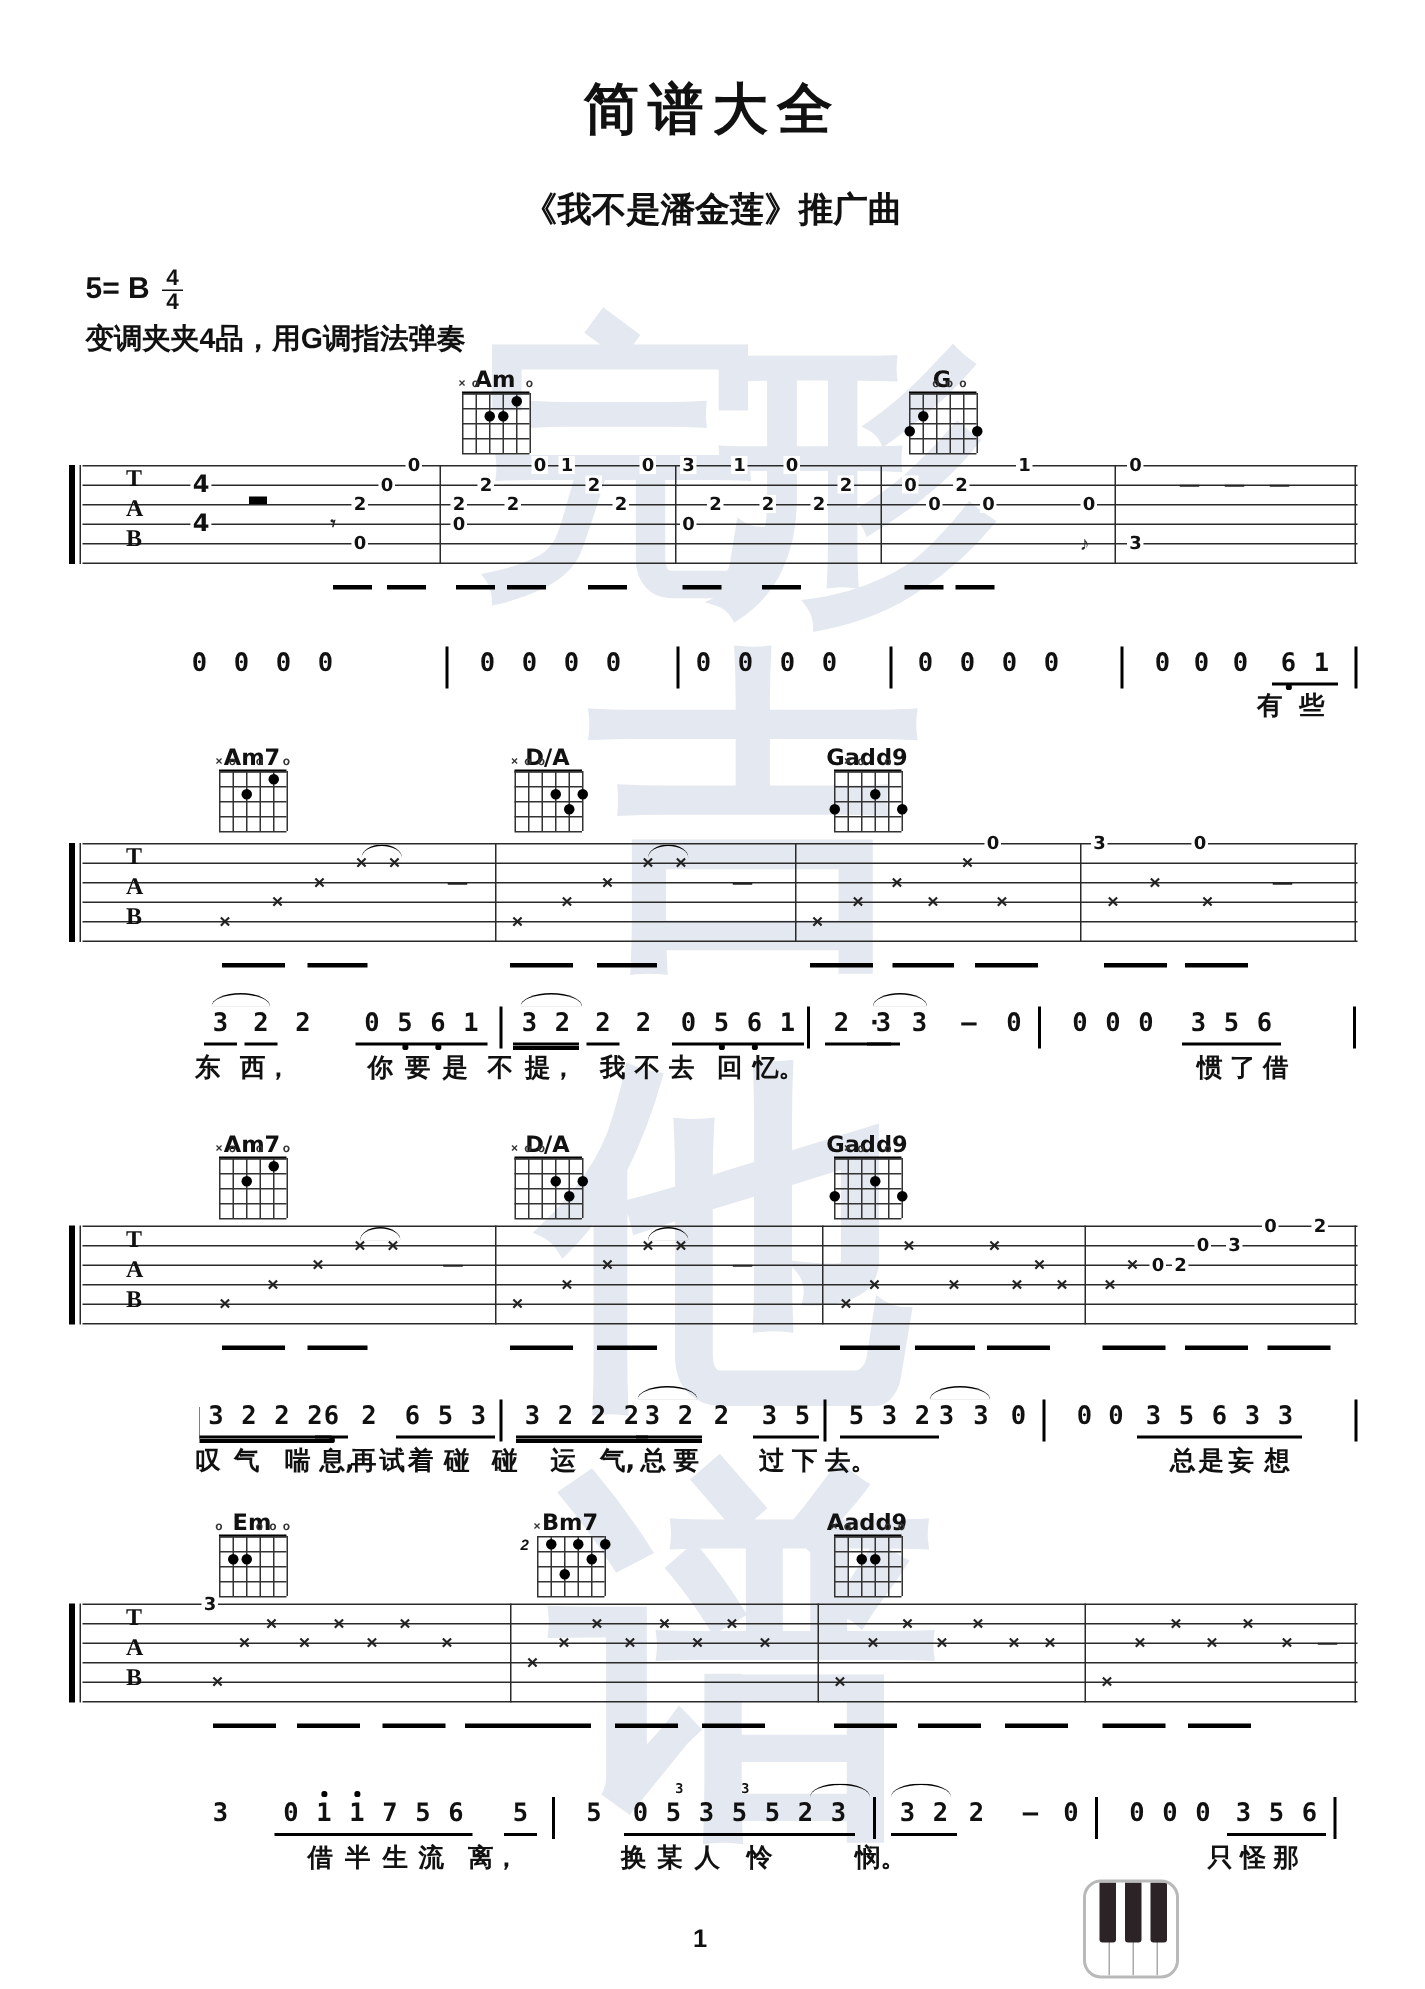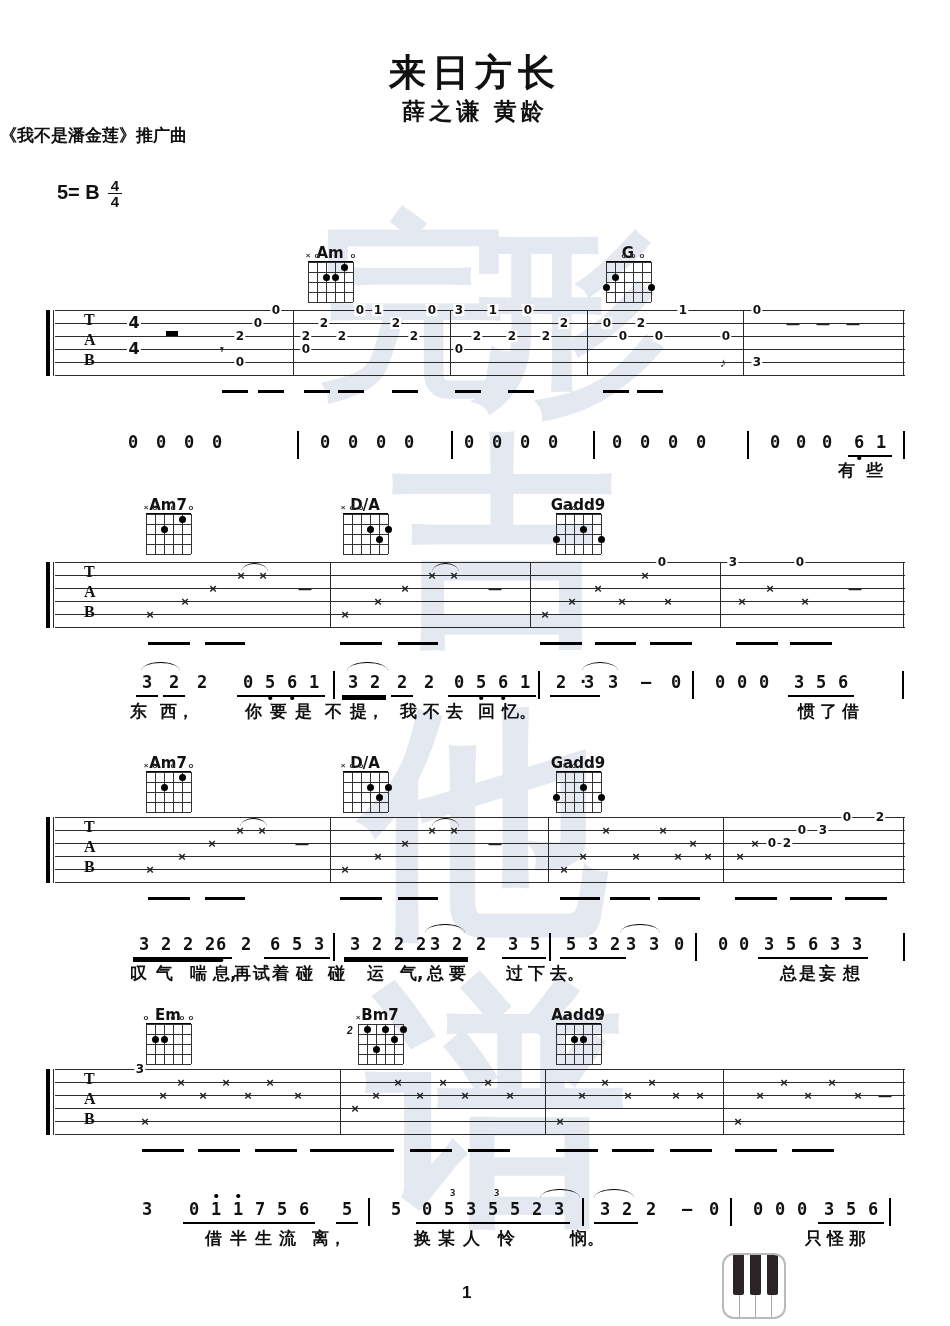--- a/index.html
+++ b/index.html
@@ -4,21 +4,21 @@
 <style>
   html,body{margin:0;padding:0;background:#888;}
   .page{position:relative;width:950px;height:1326px;background:#ffffff;margin:0 auto;
         font-family:"Liberation Sans","DejaVu Sans",sans-serif;color:#111;overflow:hidden;}
   
   .wm{position:absolute;z-index:0;font-weight:bold;color:#e4e8f0;line-height:1;
       font-family:"DejaVu Sans",sans-serif;user-select:none;}
   
   .title{position:absolute;left:0;right:0;top:48px;text-align:center;font-size:37px;font-weight:bold;letter-spacing:6px;z-index:2;}
   .artists{position:absolute;left:0;right:0;top:96px;text-align:center;font-size:23px;font-weight:bold;letter-spacing:4px;z-index:2;}
-  .promo{position:absolute;left:0;right:0;top:124px;text-align:left;font-size:17px;font-weight:bold;z-index:2;}
+  .promo{position:absolute;left:0;right:0;top:124px;text-align:center;font-size:23px;font-weight:bold;z-index:2;}
   .credits{position:absolute;left:790px;top:157px;font-size:17px;font-weight:bold;line-height:21px;z-index:2;white-space:nowrap;}
   .keyinfo{position:absolute;left:57px;top:178px;font-size:20px;font-weight:bold;z-index:2;}
   .frac{display:inline-block;vertical-align:middle;text-align:center;font-size:15px;line-height:1;margin-left:8px;font-weight:bold;}
   .frac i{display:block;font-style:normal;padding:0 3px;}
   .frac i:last-child{border-top:1.5px solid #111;}
   .capo{position:absolute;left:57px;top:213px;font-size:19px;font-weight:bold;z-index:2;}
   
   .sline{position:absolute;height:1px;background:#2a2a2a;z-index:1;}
   .vbar{position:absolute;width:1px;background:#2a2a2a;z-index:1;}
   .vthick{position:absolute;width:4px;background:#000;z-index:1;}
@@ -65,28 +65,28 @@
 <div class="page">
 
   <div id="wm-layer">
       <div class="wm" style="left: 318px; top: 210px; font-size: 195px; color: rgb(228, 232, 240);">完</div>
       <div class="wm" style="left: 472px; top: 222px; font-size: 195px; color: rgb(228, 232, 240);">形</div>
       <div class="wm" style="left: 392px; top: 430px; font-size: 225px; color: rgb(228, 232, 240);">吉</div>
       <div class="wm" style="left: 362px; top: 700px; font-size: 245px; color: rgb(228, 232, 240);">他</div>
       <div class="wm" style="left: 368px; top: 975px; font-size: 260px; color: rgb(228, 232, 240);">谱</div>
     </div>
 
-  <div class="title">来日方长</div>
-  <div class="artists">薛之谦 黄龄</div>
+  <div class="title">简谱大全</div>
   <div class="promo">《我不是潘金莲》推广曲</div>
 
 
   <div class="keyinfo">
     <span>5= B</span><span class="frac"><i>4</i><i>4</i></span>
   </div>
+  <div class="capo">变调夹夹4品，用G调指法弹奏</div>
 
   <div id="score-layer">
       <div class="cdl" style="left: 300px; top: 244px;">Am</div>
       <div class="cdm" style="left: 308px; top: 252px;">×</div>
       <div class="cdm" style="left: 317px; top: 252px;">o</div>
       <div class="cdm" style="left: 353px; top: 252px;">o</div>
       <div class="cdnut" style="left: 308px; top: 260.5px; width: 45px;"></div>
       <div class="cds" style="left: 308px; top: 262px; height: 40px;"></div>
       <div class="cds" style="left: 317px; top: 262px; height: 40px;"></div>
       <div class="cds" style="left: 326px; top: 262px; height: 40px;"></div>

